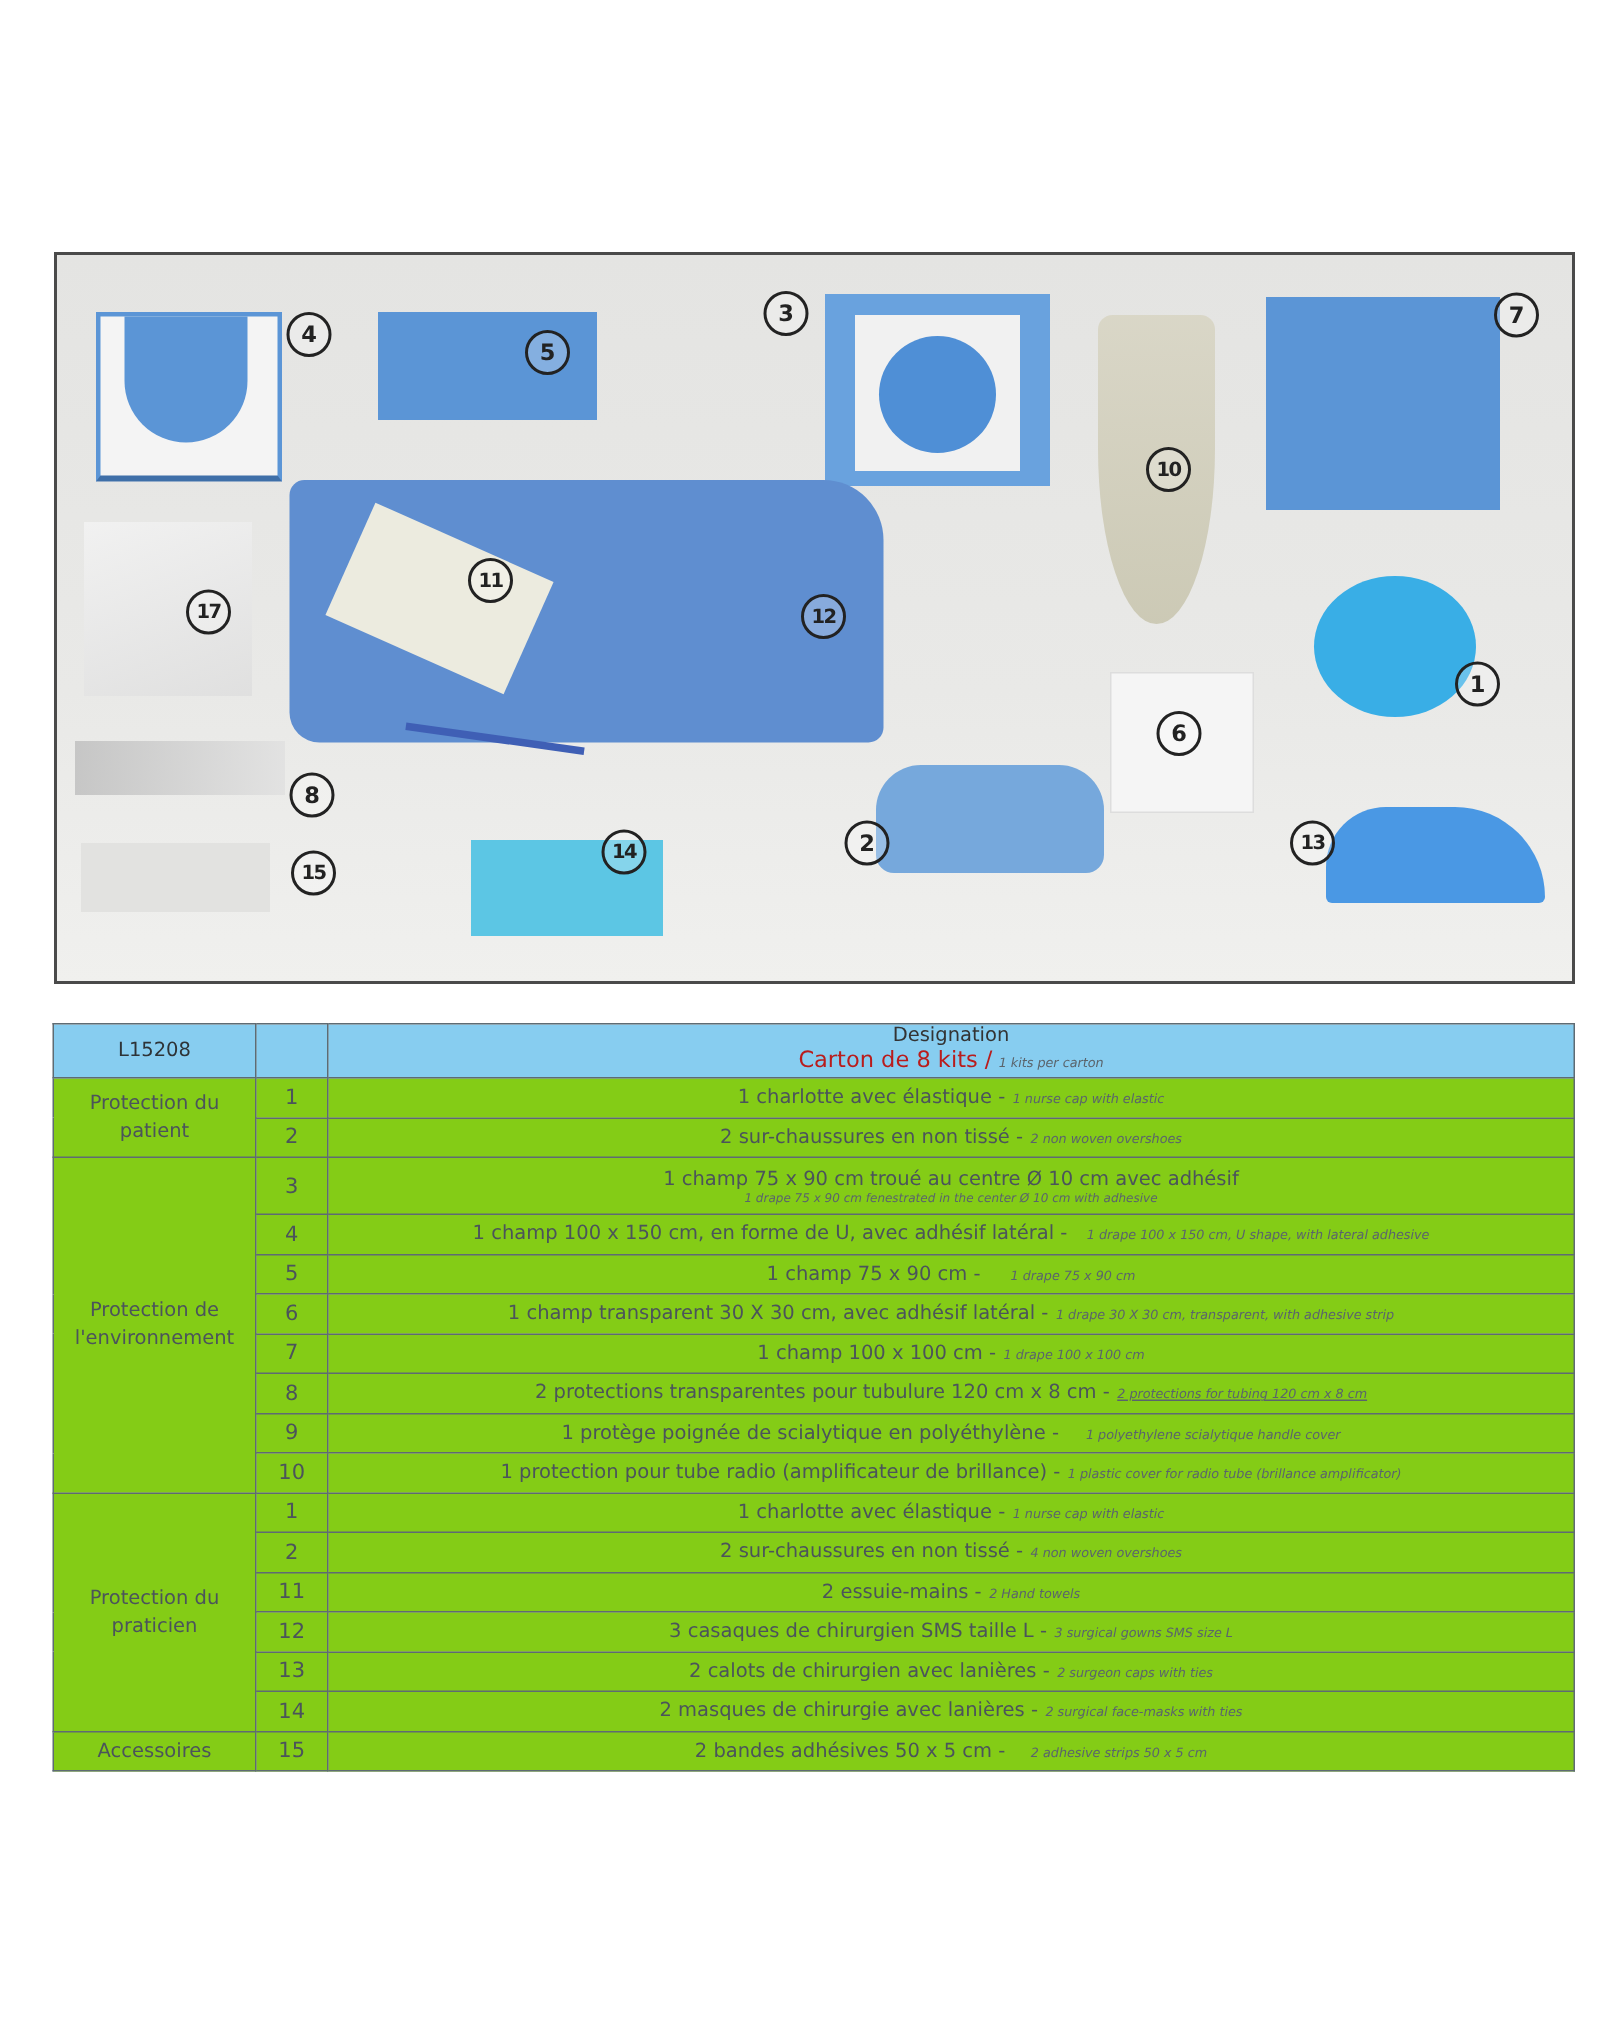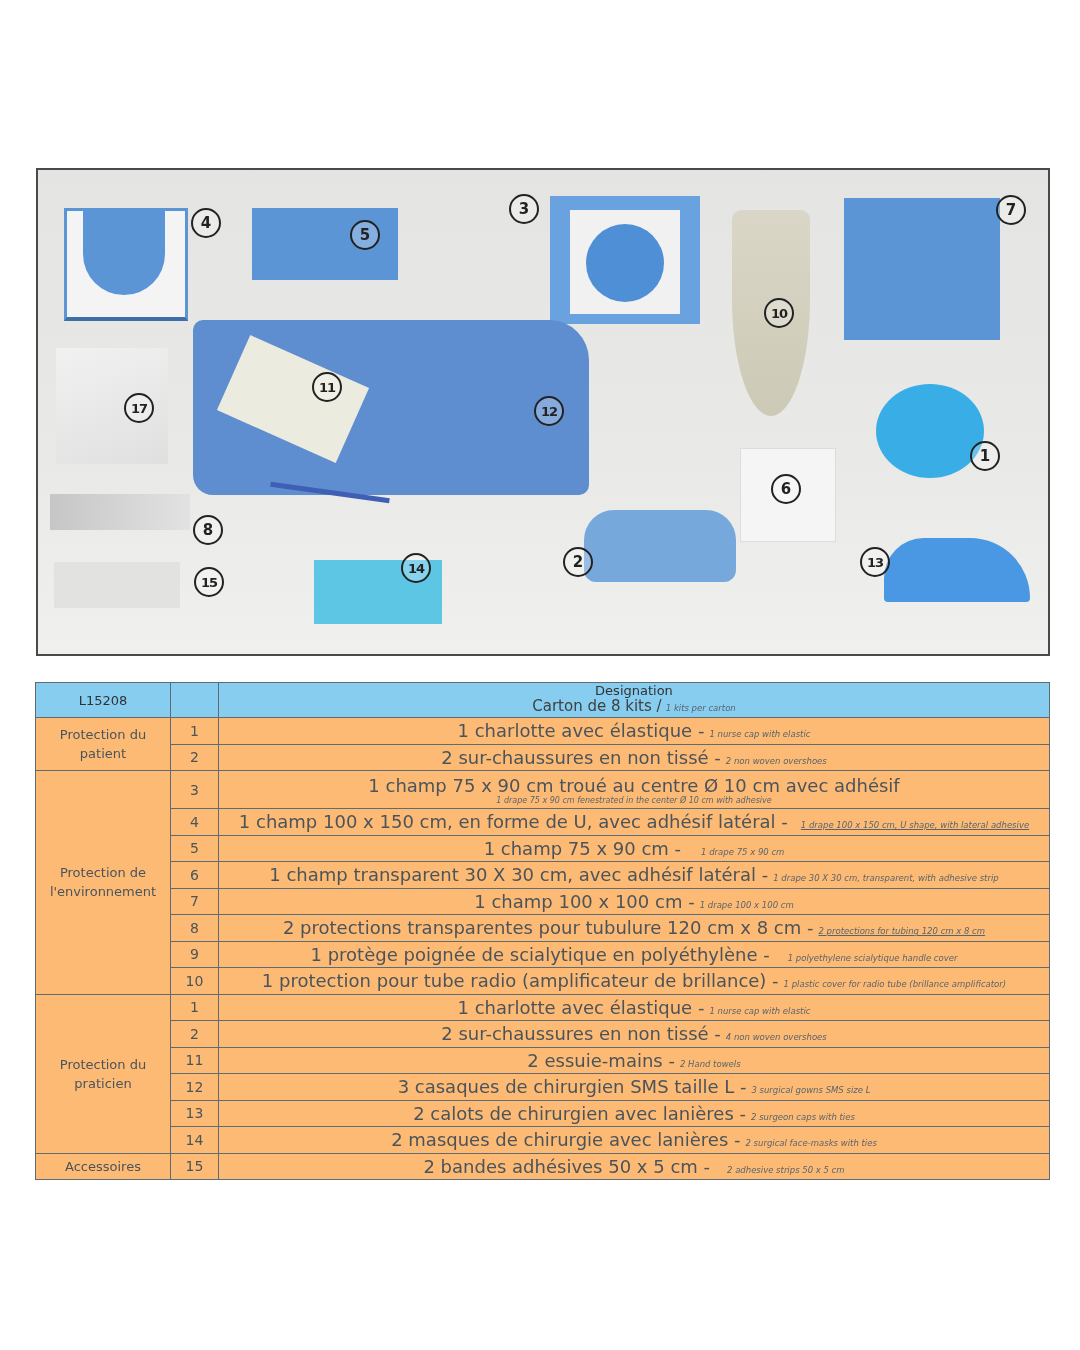--- a/index.html
+++ b/index.html
@@ -11,27 +11,27 @@
   .item { position:absolute; }
   .badge { position:absolute; width:30px; height:30px; border:2px solid #222; border-radius:50%;
            box-sizing:border-box; display:flex; align-items:center; justify-content:center;
            font-weight:bold; font-size:15px; color:#222; background:rgba(255,255,255,0.25); }
   .badge.small { font-size:13px; letter-spacing:-1px; }
   .drape-blue { background:#5b95d6; }
   table.kit { position:absolute; left:35px; top:682px; width:1015px; border-collapse:collapse;
               table-layout:fixed; font-size:13px; }
   table.kit td, table.kit th { border:1.5px solid #5e6b73; padding:0; }
   table.kit th { background:#87cdf0; font-weight:normal; color:#333; }
-  table.kit td { background:#fdba74; text-align:center; color:#4b545b; }
+  table.kit td { background:#84cc16; text-align:center; color:#4b545b; }
   .cat { font-size:13px; color:#2e3337; line-height:19px; }
   .num { color:#55606a; font-size:14px; }
-  .fr { font-size:18px; }
+  .fr { font-size:13px; }
   .en { font-size:8.5px; font-style:italic; color:#5a646c; }
   .hdr-title { font-size:13px; line-height:15px; }
-  .hdr-sub { font-size:15px; color:#404040; }
+  .hdr-sub { font-size:15px; color:#b91c1c; }
   .sub2 { display:block; font-size:8px; font-style:italic; line-height:9px; color:#5a646c; }
 </style>
 </head>
 <body>
 
 <div class="photo">
 
   <div class="item" style="left:26px;top:38px;width:118px;height:106px;background:#f4f4f4;border:3px solid #5b95d6;border-bottom:4px solid #3f6fa8;">
     <div style="position:absolute;left:16px;top:0;width:82px;height:84px;background:#5b95d6;border-radius:0 0 41px 41px;"></div>
   </div>
@@ -117,21 +117,21 @@
         <td class="num">2</td>
         <td><span class="fr">2 sur-chaussures en non tissé -</span><span class="en" style="margin-left: 5px;">2 non woven overshoes</span></td>
       </tr>
       <tr style="height: 38px;">
         <td rowspan="8" class="cat">Protection de l'environnement</td>
         <td class="num">3</td>
         <td><span class="fr">1 champ 75 x 90 cm  troué au centre  Ø 10 cm avec adhésif</span><span class="sub2" style="margin-left: 0px;">1 drape 75 x 90 cm fenestrated in the center Ø 10 cm with adhesive</span></td>
       </tr>
       <tr style="height: 26.5px;">
         <td class="num">4</td>
-        <td><span class="fr">1 champ 100 x 150 cm, en forme de U, avec adhésif latéral -</span><span class="en" style="margin-left: 13px; text-decoration: underline;">1 drape 100 x 150 cm, U shape, with lateral adhesive</span></td>
+        <td><span class="fr">1 champ 100 x 150 cm, en forme de U, avec adhésif latéral -</span><span class="en" style="margin-left: 13px;">1 drape 100 x 150 cm, U shape, with lateral adhesive</span></td>
       </tr>
       <tr style="height: 26.5px;">
         <td class="num">5</td>
         <td><span class="fr">1 champ 75 x 90 cm -</span><span class="en" style="margin-left: 20px; text-align: center;">1 drape 75 x 90 cm</span></td>
       </tr>
       <tr style="height: 26.5px;">
         <td class="num">6</td>
         <td><span class="fr">1 champ transparent 30 X 30 cm, avec adhésif latéral -</span><span class="en" style="margin-left: 5px;">1 drape 30 X 30 cm, transparent, with adhesive strip</span></td>
       </tr>
       <tr style="height: 26.5px;">

